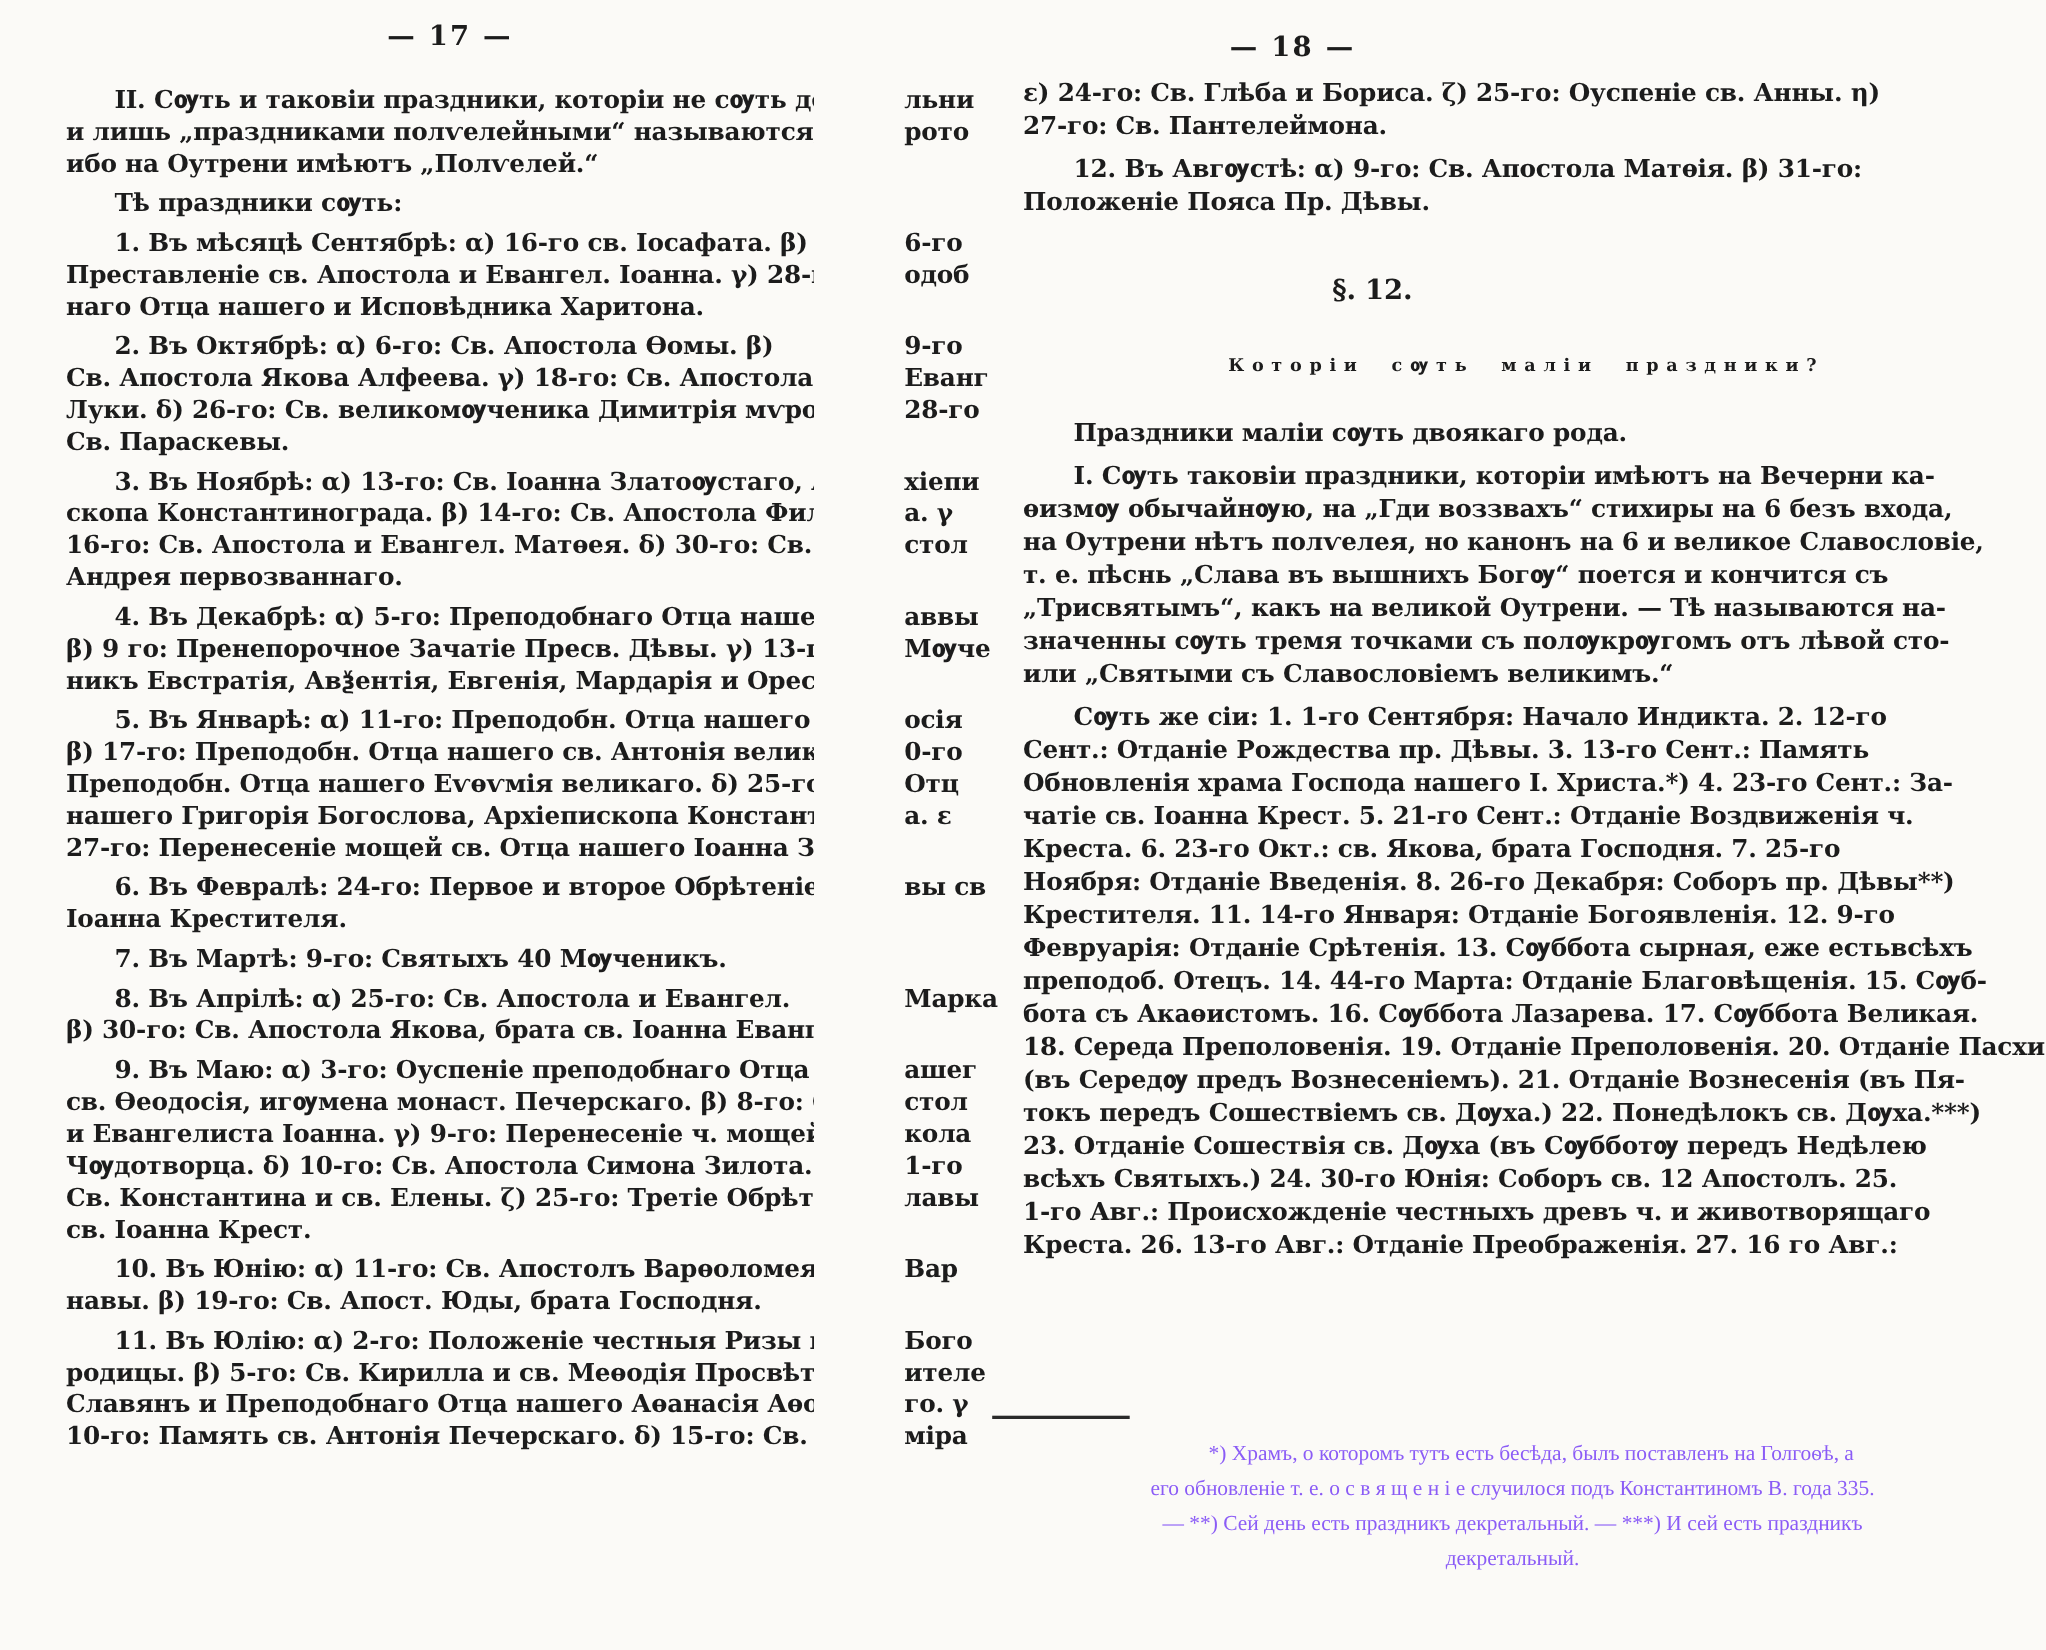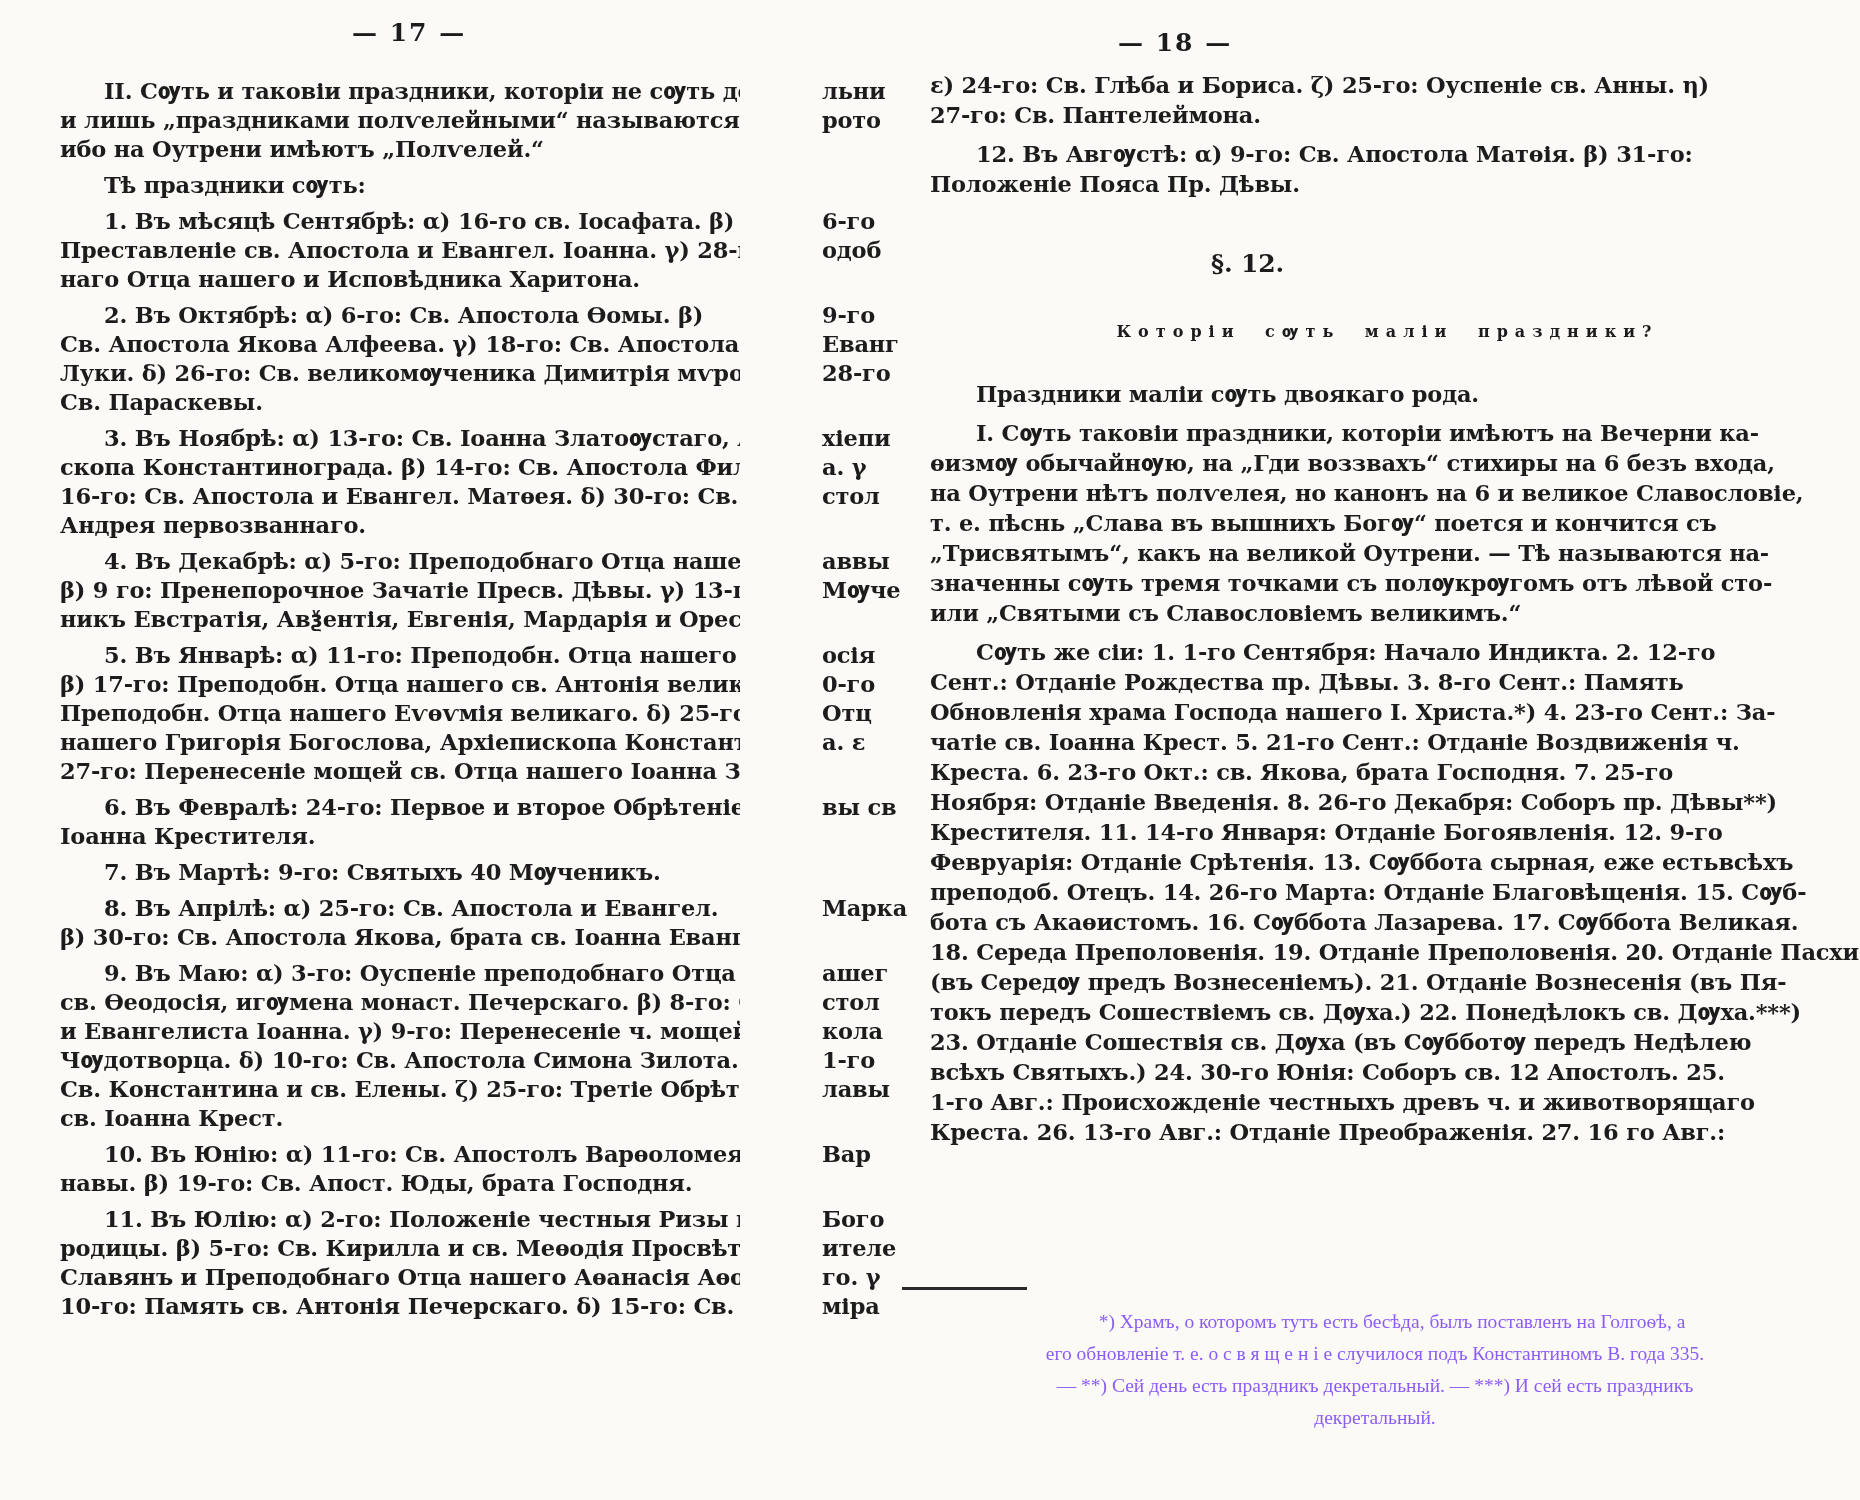--- a/index.html
+++ b/index.html
@@ -105,28 +105,28 @@
       <div class="pr-line h2">Которіи сѹть маліи праздники?</div>
       <div class="pr-line par">Праздники маліи сѹть двоякаго рода.</div>
       <div class="pr-line par">I. Сѹть таковіи праздники, которіи имѣютъ на Вечерни ка-</div>
       <div class="pr-line">ѳизмѹ обычайнѹю, на „Гди воззвахъ“ стихиры на 6 безъ входа,</div>
       <div class="pr-line">на Оутрени нѣтъ полѵелея, но канонъ на 6 и великое Славословіе,</div>
       <div class="pr-line">т. е. пѣснь „Слава въ вышнихъ Богѹ“ поется и кончится съ</div>
       <div class="pr-line">„Трисвятымъ“, какъ на великой Оутрени. — Тѣ называются на-</div>
       <div class="pr-line">значенны сѹть тремя точками съ полѹкрѹгомъ отъ лѣвой сто-</div>
       <div class="pr-line">или „Святыми съ Славословіемъ великимъ.“</div>
       <div class="pr-line par">Сѹть же сіи: 1. 1-го Сентября: Начало Индикта. 2. 12-го</div>
-      <div class="pr-line">Сент.: Отданіе Рождества пр. Дѣвы. 3. 8-го Сент.: Память</div>
+      <div class="pr-line">Сент.: Отданіе Рождества пр. Дѣвы. 3. 13-го Сент.: Память</div>
       <div class="pr-line">Обновленія храма Господа нашего І. Христа.*) 4. 23-го Сент.: За-</div>
       <div class="pr-line">чатіе св. Іоанна Крест. 5. 21-го Сент.: Отданіе Воздвиженія ч.</div>
       <div class="pr-line">Креста. 6. 23-го Окт.: св. Якова, брата Господня. 7. 25-го</div>
       <div class="pr-line">Ноября: Отданіе Введенія. 8. 26-го Декабря: Соборъ пр. Дѣвы**)</div>
       <div class="pr-line">Крестителя. 11. 14-го Января: Отданіе Богоявленія. 12. 9-го</div>
       <div class="pr-line">Февруарія: Отданіе Срѣтенія. 13. Сѹббота сырная, еже естьвсѣхъ</div>
-      <div class="pr-line">преподоб. Отецъ. 14. 26-го Марта: Отданіе Благовѣщенія. 15. Сѹб-</div>
+      <div class="pr-line">преподоб. Отецъ. 14. 44-го Марта: Отданіе Благовѣщенія. 15. Сѹб-</div>
       <div class="pr-line">бота съ Акаѳистомъ. 16. Сѹббота Лазарева. 17. Сѹббота Великая.</div>
       <div class="pr-line">18. Середа Преполовенія. 19. Отданіе Преполовенія. 20. Отданіе Пасхи</div>
       <div class="pr-line">(въ Середѹ предъ Вознесеніемъ). 21. Отданіе Вознесенія (въ Пя-</div>
       <div class="pr-line">токъ передъ Сошествіемъ св. Дѹха.) 22. Понедѣлокъ св. Дѹха.***)</div>
       <div class="pr-line">23. Отданіе Сошествія св. Дѹха (въ Сѹбботѹ передъ Недѣлею</div>
       <div class="pr-line">всѣхъ Святыхъ.) 24. 30-го Юнія: Соборъ св. 12 Апостолъ. 25.</div>
       <div class="pr-line">1-го Авг.: Происхожденіе честныхъ древъ ч. и животворящаго</div>
       <div class="pr-line">Креста. 26. 13-го Авг.: Отданіе Преображенія. 27. 16 го Авг.:</div>
     </div>
 </div>

